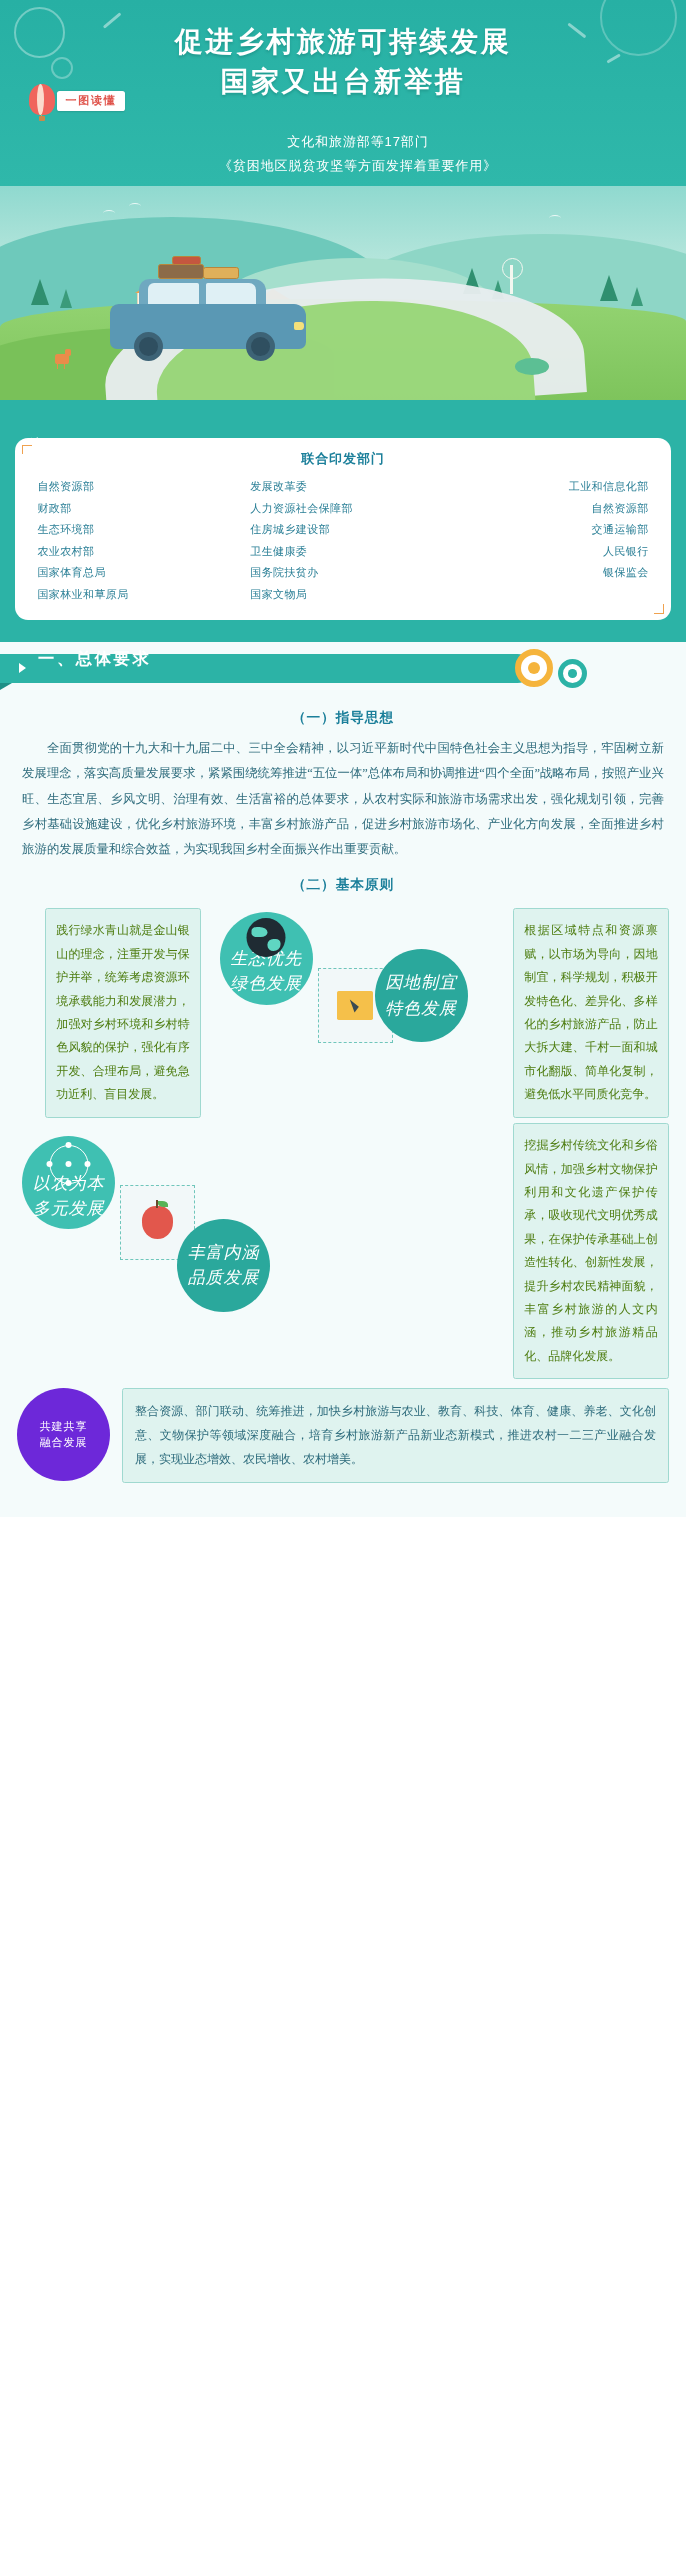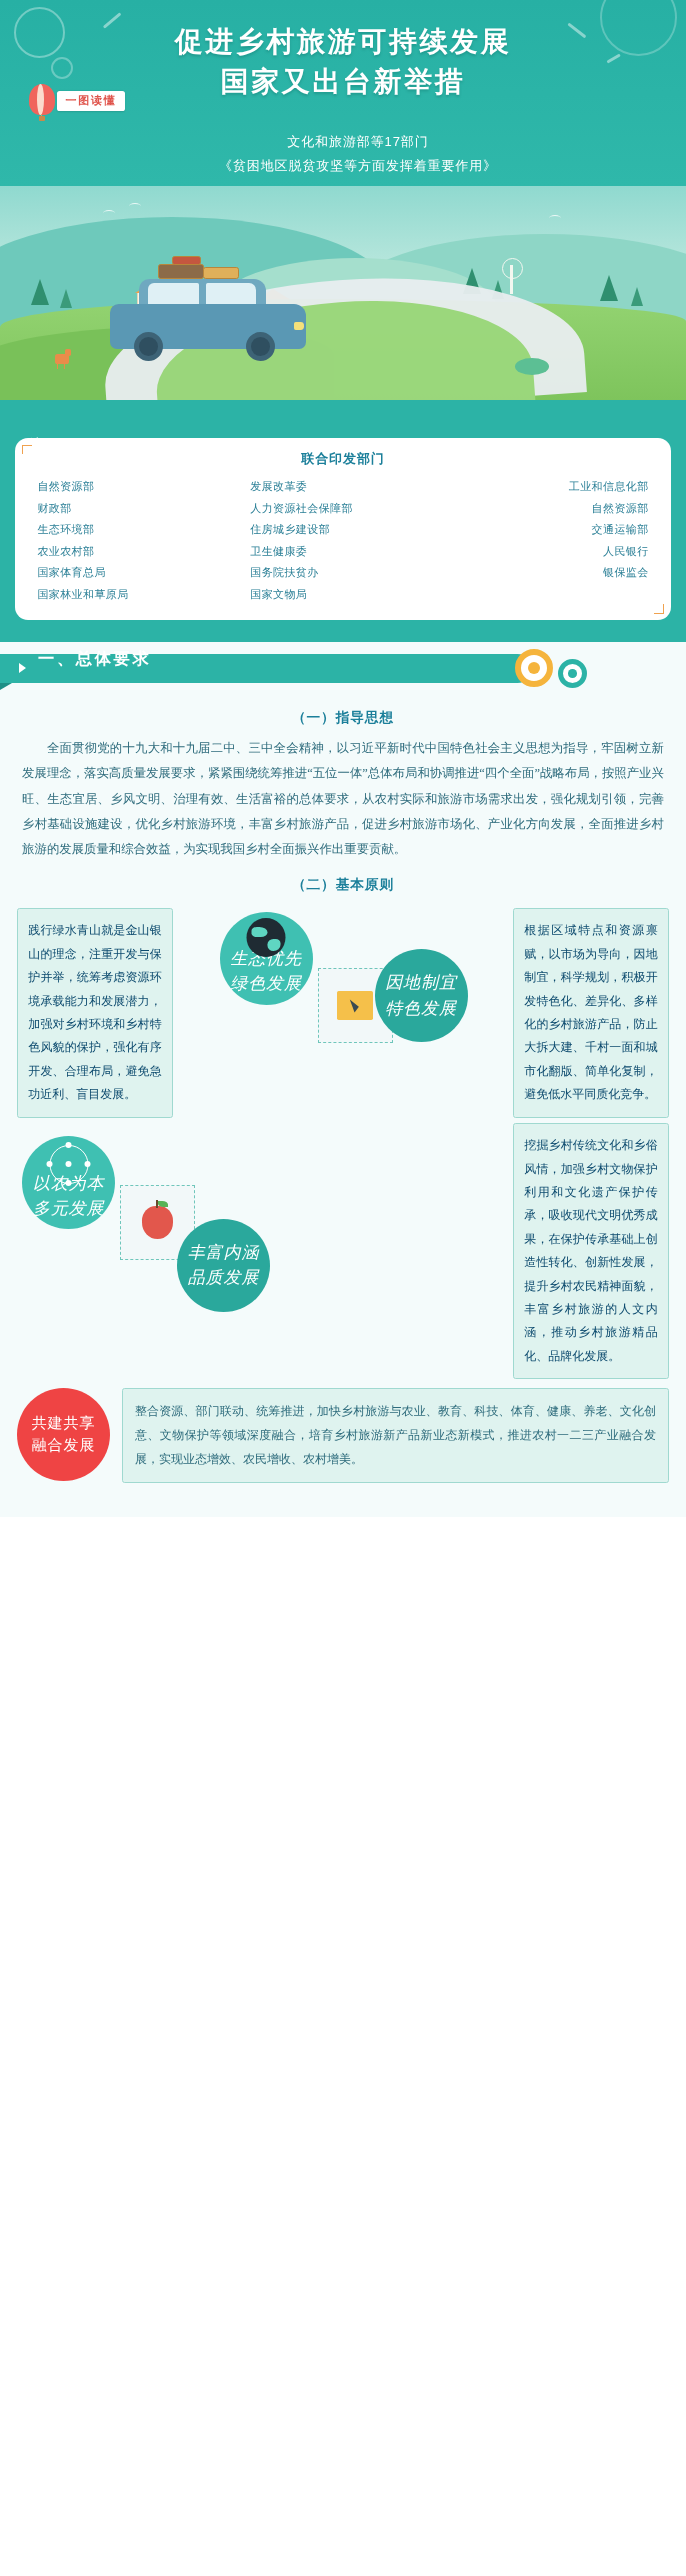--- a/index.html
+++ b/index.html
@@ -343,22 +343,23 @@
   }
   .pcard {
     background: #dff3ef;
     border: 0.9px solid #9fd9d0;
     border-radius: 2.6px;
     padding: 10.3px 10.3px;
     width: 156px;
     font-family: "Liberation Serif", serif;
     font-size: 12px;
     line-height: 1.95;
-    color: #0c4a6e;
+    color: #4d7c0f;
     text-align: justify;
+    margin-left: 28px;
   }
   .pmid {
     width: 257px;
     position: relative;
     min-height: 163px;
   }
   .bubble {
     position: absolute;
     width: 93px; height: 93px;
     border-radius: 50%;
@@ -412,23 +413,23 @@
   .net-glyph span:nth-child(4){ left: 15.4px; top: 34px; }
   .net-glyph span:nth-child(5){ left: 15.4px; top: 15.4px; }
 
   
   .last-row {
     display: flex; align-items: flex-start; gap: 12px;
     padding: 3.4px 0 0 0;
   }
   .bubble-static {
     width: 93px; height: 93px; border-radius: 50%;
-    background: #ef4444; color: #ffffff;
+    background: #6d28d9; color: #ffffff;
     display: flex; flex-direction: column; align-items: center; justify-content: center;
-    font-size: 15px; line-height: 1.5; text-align: center; letter-spacing: 0.9px;
+    font-size: 11px; line-height: 1.5; text-align: center; letter-spacing: 0.9px;
     flex: 0 0 93px;
   }
   .wide-card {
     background: #dff3ef;
     border: 0.9px solid #9fd9d0;
     border-radius: 2.6px;
     padding: 10.3px 12px;
     flex: 1;
     font-family: "Liberation Serif", serif;
     font-size: 12px; line-height: 2.0; color: #2d6b7c; text-align: justify;

